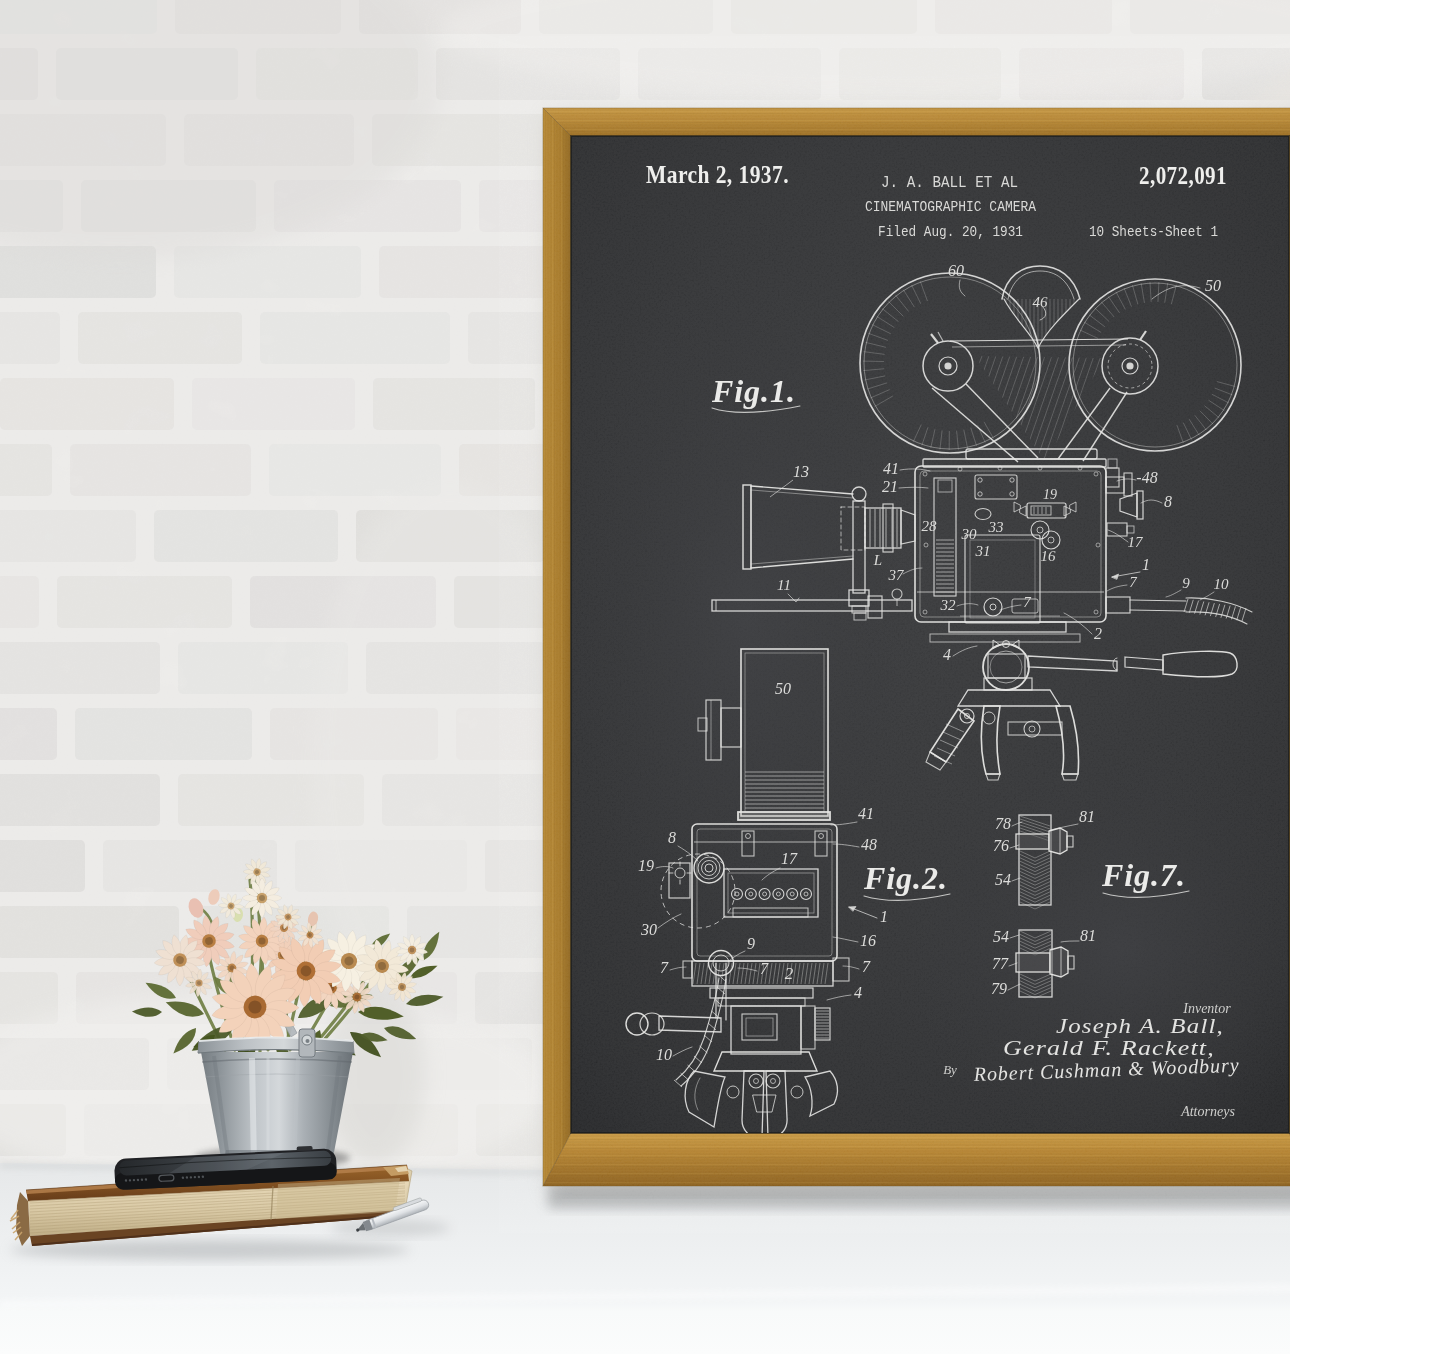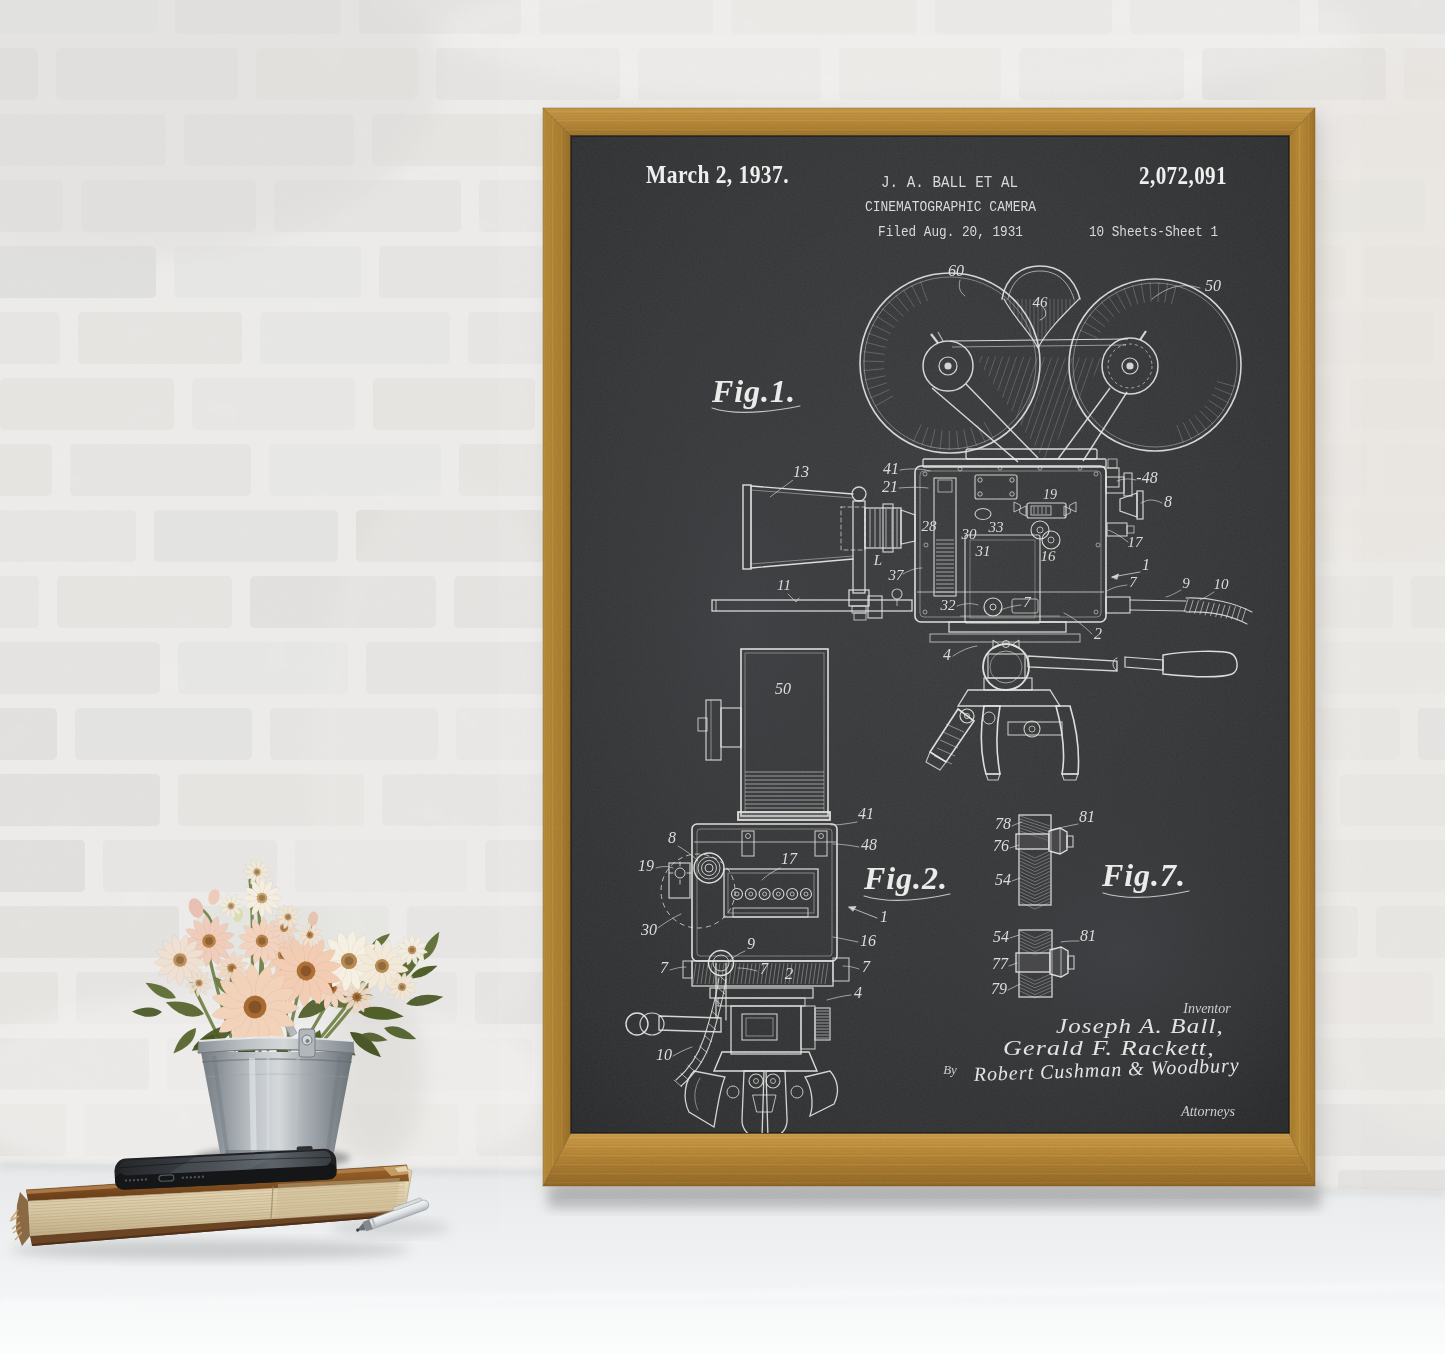--- a/index.html
+++ b/index.html
@@ -1,14 +1,14 @@
 <!DOCTYPE html>
 <html><head><meta charset="utf-8"><style>
 html,body{margin:0;padding:0;background:#fff}
-#stage{position:relative;width:1445px;height:1354px;overflow:hidden;font-family:"Liberation Sans",sans-serif}
+#stage{position:relative;width:1290px;height:1354px;overflow:hidden;font-family:"Liberation Sans",sans-serif}
 text.t1{font-family:"Liberation Serif",serif;font-weight:bold;fill:#efefed;letter-spacing:0.5px}
 text.t2{font-family:"Liberation Mono",monospace;fill:#d9d9d7}
 text.lb{font-family:"Liberation Serif",serif;font-style:italic;fill:#dcdcda}
 text.fg{font-family:"Liberation Serif",serif;fill:#eBebe9;letter-spacing:1px}
 text.sg{font-family:"Liberation Serif",serif;font-style:italic;fill:#cfcfcd}
 text.sc{font-family:"Liberation Serif",serif;font-style:italic;fill:#e3e3e1;letter-spacing:1px}
 </style></head><body>
 <div id="stage"><svg xmlns="http://www.w3.org/2000/svg" width="1445" height="1354" viewBox="0 0 1445 1354">
 <defs>
  <linearGradient id="tableG" x1="0" y1="1163" x2="0" y2="1354" gradientUnits="userSpaceOnUse">

